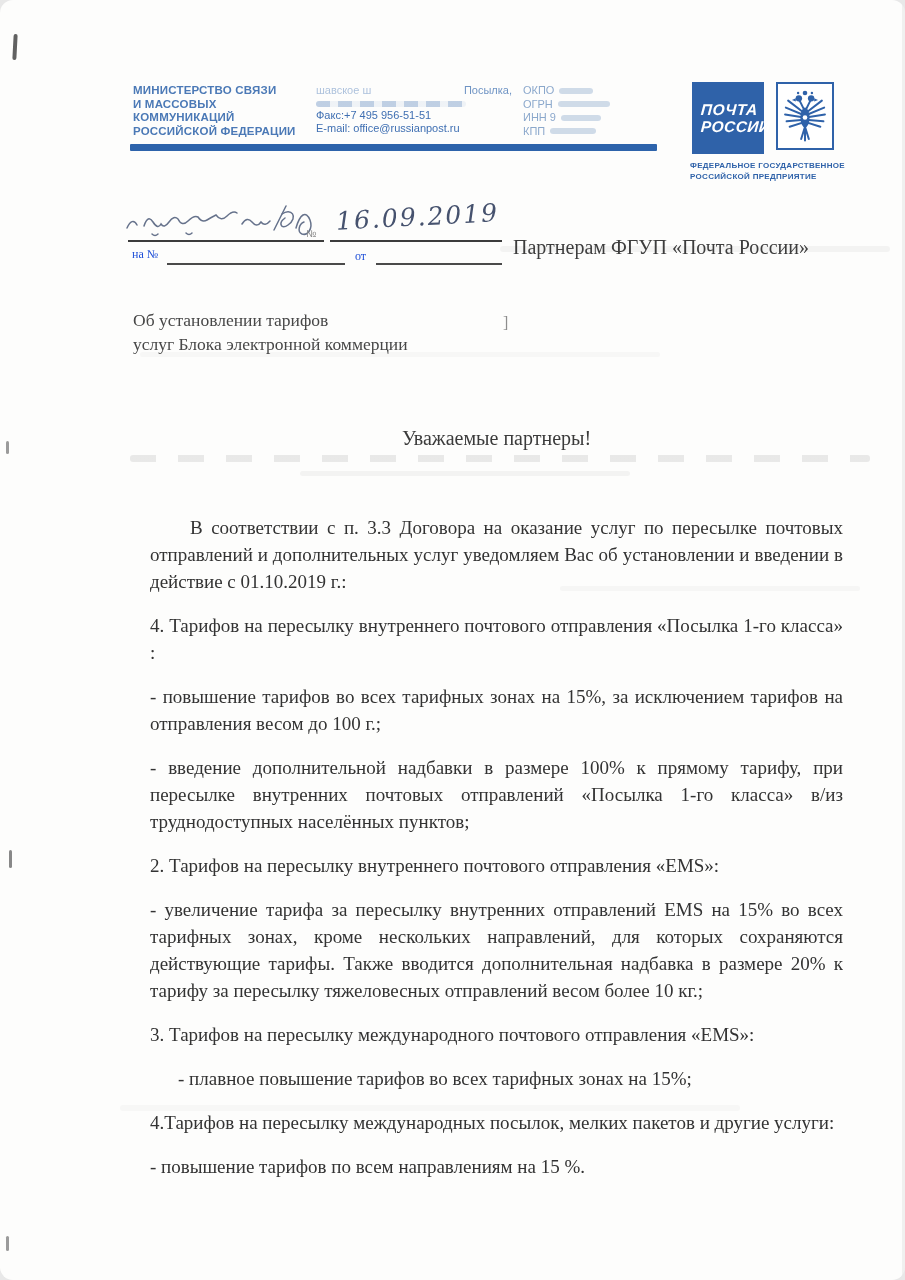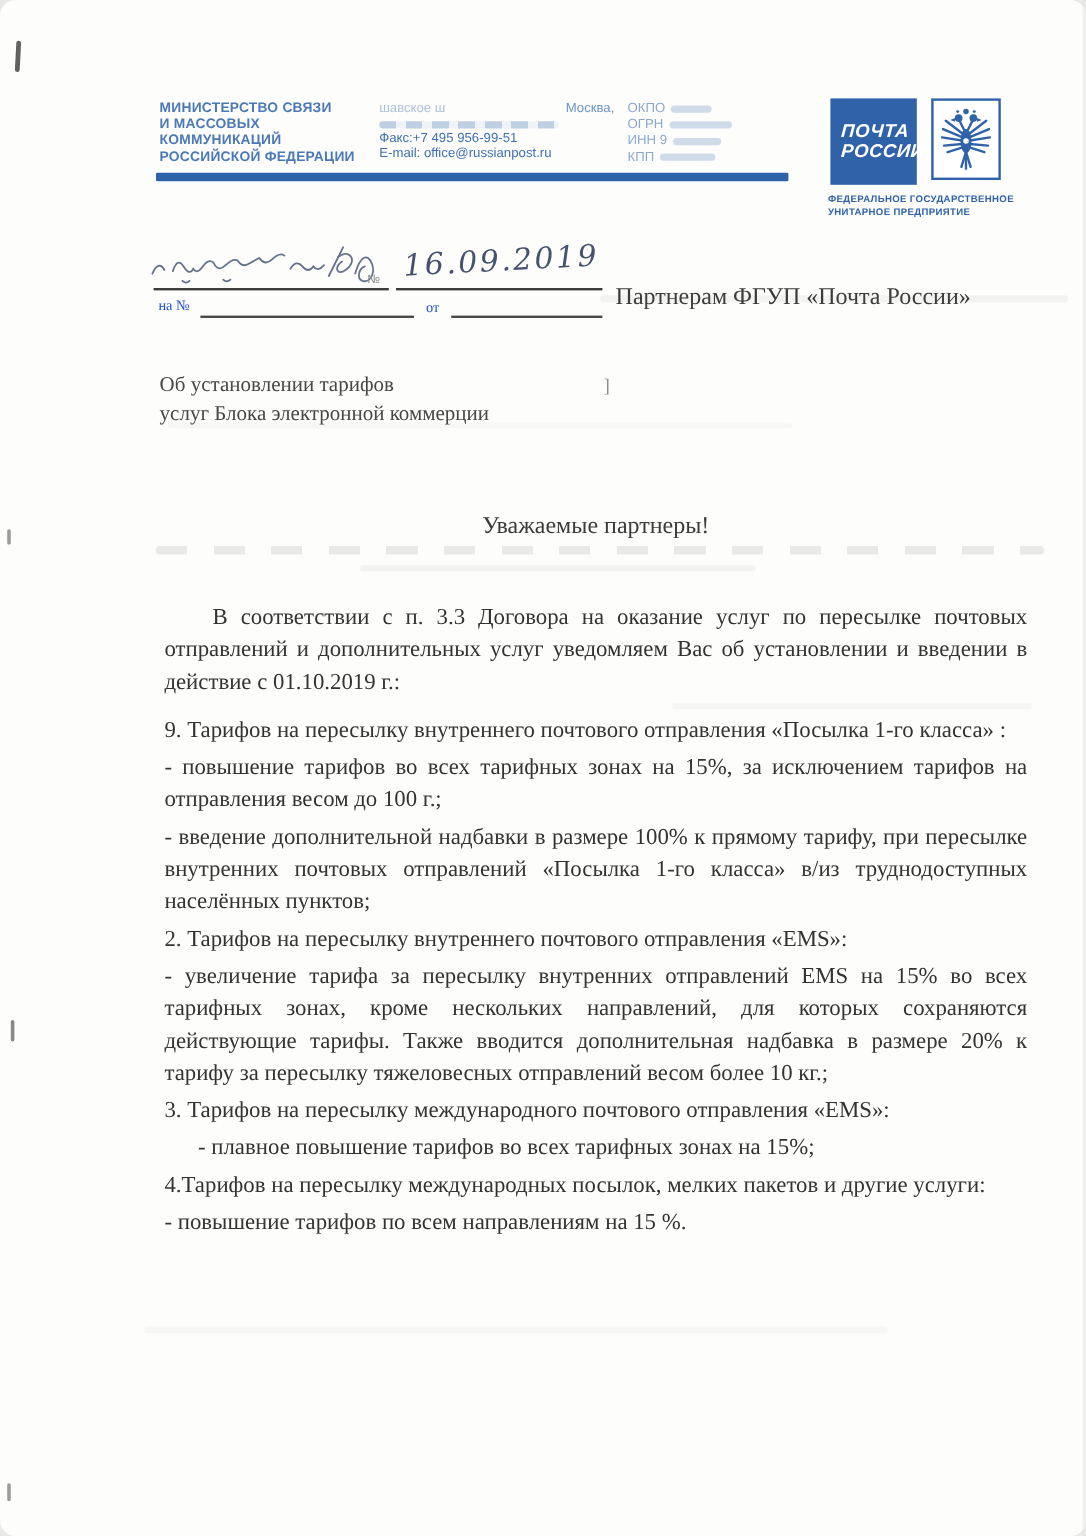--- a/index.html
+++ b/index.html
@@ -55,21 +55,21 @@
   .small-label{position:absolute;font-size:12px;color:#1d4ed8;
     font-family:"Liberation Serif", serif;}
   .recipient{position:absolute;left:513px;top:236px;font-size:20px;color:#3d3d3d;}
   
   .subject{position:absolute;left:133px;top:308px;font-size:17.5px;
     line-height:24px;color:#474747;}
   .stray-bracket{position:absolute;left:503px;top:314px;font-size:16px;color:#8d8d8d;}
   .salutation{position:absolute;left:133px;top:427px;width:727px;
     text-align:center;font-size:20px;color:#3b3b3b;}
   .body-text{position:absolute;left:133px;top:497px;width:727px;color:#333;}
-  .body-text p{margin:4px;font-size:19px;line-height:27px;
+  .body-text p{margin:17px;font-size:19px;line-height:27px;
     text-align:justify;text-align-last:left;}
   .p-indent{text-indent:40px;margin-bottom:13px !important;}
   .p-sub{padding-left:28px;box-sizing:border-box;}
   
   .streak{position:absolute;background:rgba(110,110,110,.07);border-radius:3px;}
   .streak.dashes{background:repeating-linear-gradient(90deg,rgba(110,110,110,.14) 0 26px,rgba(110,110,110,0) 26px 48px);}
   .tick{position:absolute;background:#3a3a3a;border-radius:2px;}
   .edge-r{position:absolute;right:0;top:0;width:3px;height:1280px;background:rgba(0,0,0,.05);}
 </style>
 </head>
@@ -91,24 +91,24 @@
 
   <div class="lh-col ministry">
     <div>МИНИСТЕРСТВО СВЯЗИ</div>
     <div>И МАССОВЫХ КОММУНИКАЦИЙ</div>
     <div>РОССИЙСКОЙ ФЕДЕРАЦИИ</div>
   </div>
 
   <div class="lh-col contacts">
     <div class="addr-row">
       <span class="addr-faded">шавское ш</span>
-      <span class="addr-city">Москва,</span>
+      <span class="addr-city">Посылка,</span>
     </div>
     <div class="faded-line"></div>
-    <div class="contact-strong">Факс:+7 495 956-99-51</div>
+    <div class="contact-strong">Факс:+7 495 956-51-51</div>
     <div class="contact-strong">E-mail: office@russianpost.ru</div>
   </div>
 
   <div class="lh-col requisites">
     <div class="req-line">
       <span>ОКПО</span>
       <span class="req-smudge" style="width:34px"></span>
     </div>
     <div class="req-line">
       <span>ОГРН</span>
@@ -157,21 +157,21 @@
         <path d="M42 13 l5 2 -5 2 z"></path>
         <circle cx="30" cy="6" r="3"></circle>
         <circle cx="21" cy="6" r="1.6"></circle>
         <circle cx="39" cy="6" r="1.6"></circle>
       </g>
       <circle cx="30" cy="38" r="3" fill="#ffffff"></circle>
     </svg>
   </div>
   <div class="org-type">
     <div>ФЕДЕРАЛЬНОЕ ГОСУДАРСТВЕННОЕ</div>
-    <div>УНИТАРНОЕ ПРЕДПРИЯТИЕ</div>
+    <div>РОССИЙСКОЙ ПРЕДПРИЯТИЕ</div>
   </div>
 
   <svg class="scrawl" width="212" height="38" viewBox="0 0 212 38">
     <g fill="none" stroke="#4c5a78" stroke-width="1.5" stroke-linecap="round" opacity=".85">
       <path d="M3 26 c3 -7 7 -9 10 -3"></path>
       <path d="M20 24 q4 -12 9 -4 t8 2 q3 5 8 -2 t9 -3 q4 8 10 2 t10 -4 q4 6 9 3 t9 -5 q5 7 11 1 t10 -3"></path>
       <path d="M118 22 q5 -8 10 -2 t9 0 q4 5 9 -1"></path>
       <path d="M150 28 l12 -24"></path>
       <path d="M158 12 c9 -7 17 3 6 11 c-7 5 -10 -2 -3 -7"></path>
       <path d="M172 26 c4 -14 10 -18 14 -8 c3 8 -2 16 -8 14 c-5 -2 -3 -10 2 -12"></path>
@@ -194,21 +194,21 @@
   <div class="subject">
     <div>Об установлении тарифов</div>
     <div>услуг Блока электронной коммерции</div>
   </div>
   <span class="stray-bracket">]</span>
 
   <div class="salutation">Уважаемые партнеры!</div>
 
   <div class="body-text">
     <p class="p-indent">В соответствии с п. 3.3 Договора на оказание услуг по пересылке почтовых отправлений и дополнительных услуг уведомляем Вас об установлении и введении в действие с 01.10.2019 г.:</p>
-    <p>9.  Тарифов на пересылку внутреннего почтового отправления «Посылка 1-го класса» :</p>
+    <p>4.  Тарифов на пересылку внутреннего почтового отправления «Посылка 1-го класса» :</p>
     <p>- повышение тарифов во всех тарифных зонах на 15%, за исключением тарифов на отправления весом до 100 г.;</p>
     <p>- введение дополнительной надбавки в размере 100% к прямому тарифу, при пересылке внутренних почтовых отправлений «Посылка 1-го класса» в/из труднодоступных населённых пунктов;</p>
     <p>2. Тарифов на пересылку внутреннего почтового отправления «EMS»:</p>
     <p>- увеличение тарифа за пересылку внутренних отправлений EMS на 15% во всех тарифных зонах, кроме нескольких направлений, для которых сохраняются действующие тарифы. Также вводится дополнительная надбавка в размере 20% к тарифу за пересылку тяжеловесных отправлений весом более 10 кг.;</p>
     <p>3. Тарифов на пересылку международного почтового отправления «EMS»:</p>
     <p class="p-sub">- плавное повышение тарифов во всех тарифных зонах на 15%;</p>
     <p>4.Тарифов на пересылку международных посылок, мелких пакетов и другие услуги:</p>
     <p>- повышение тарифов по всем направлениям на 15 %.</p>
   </div>
 

